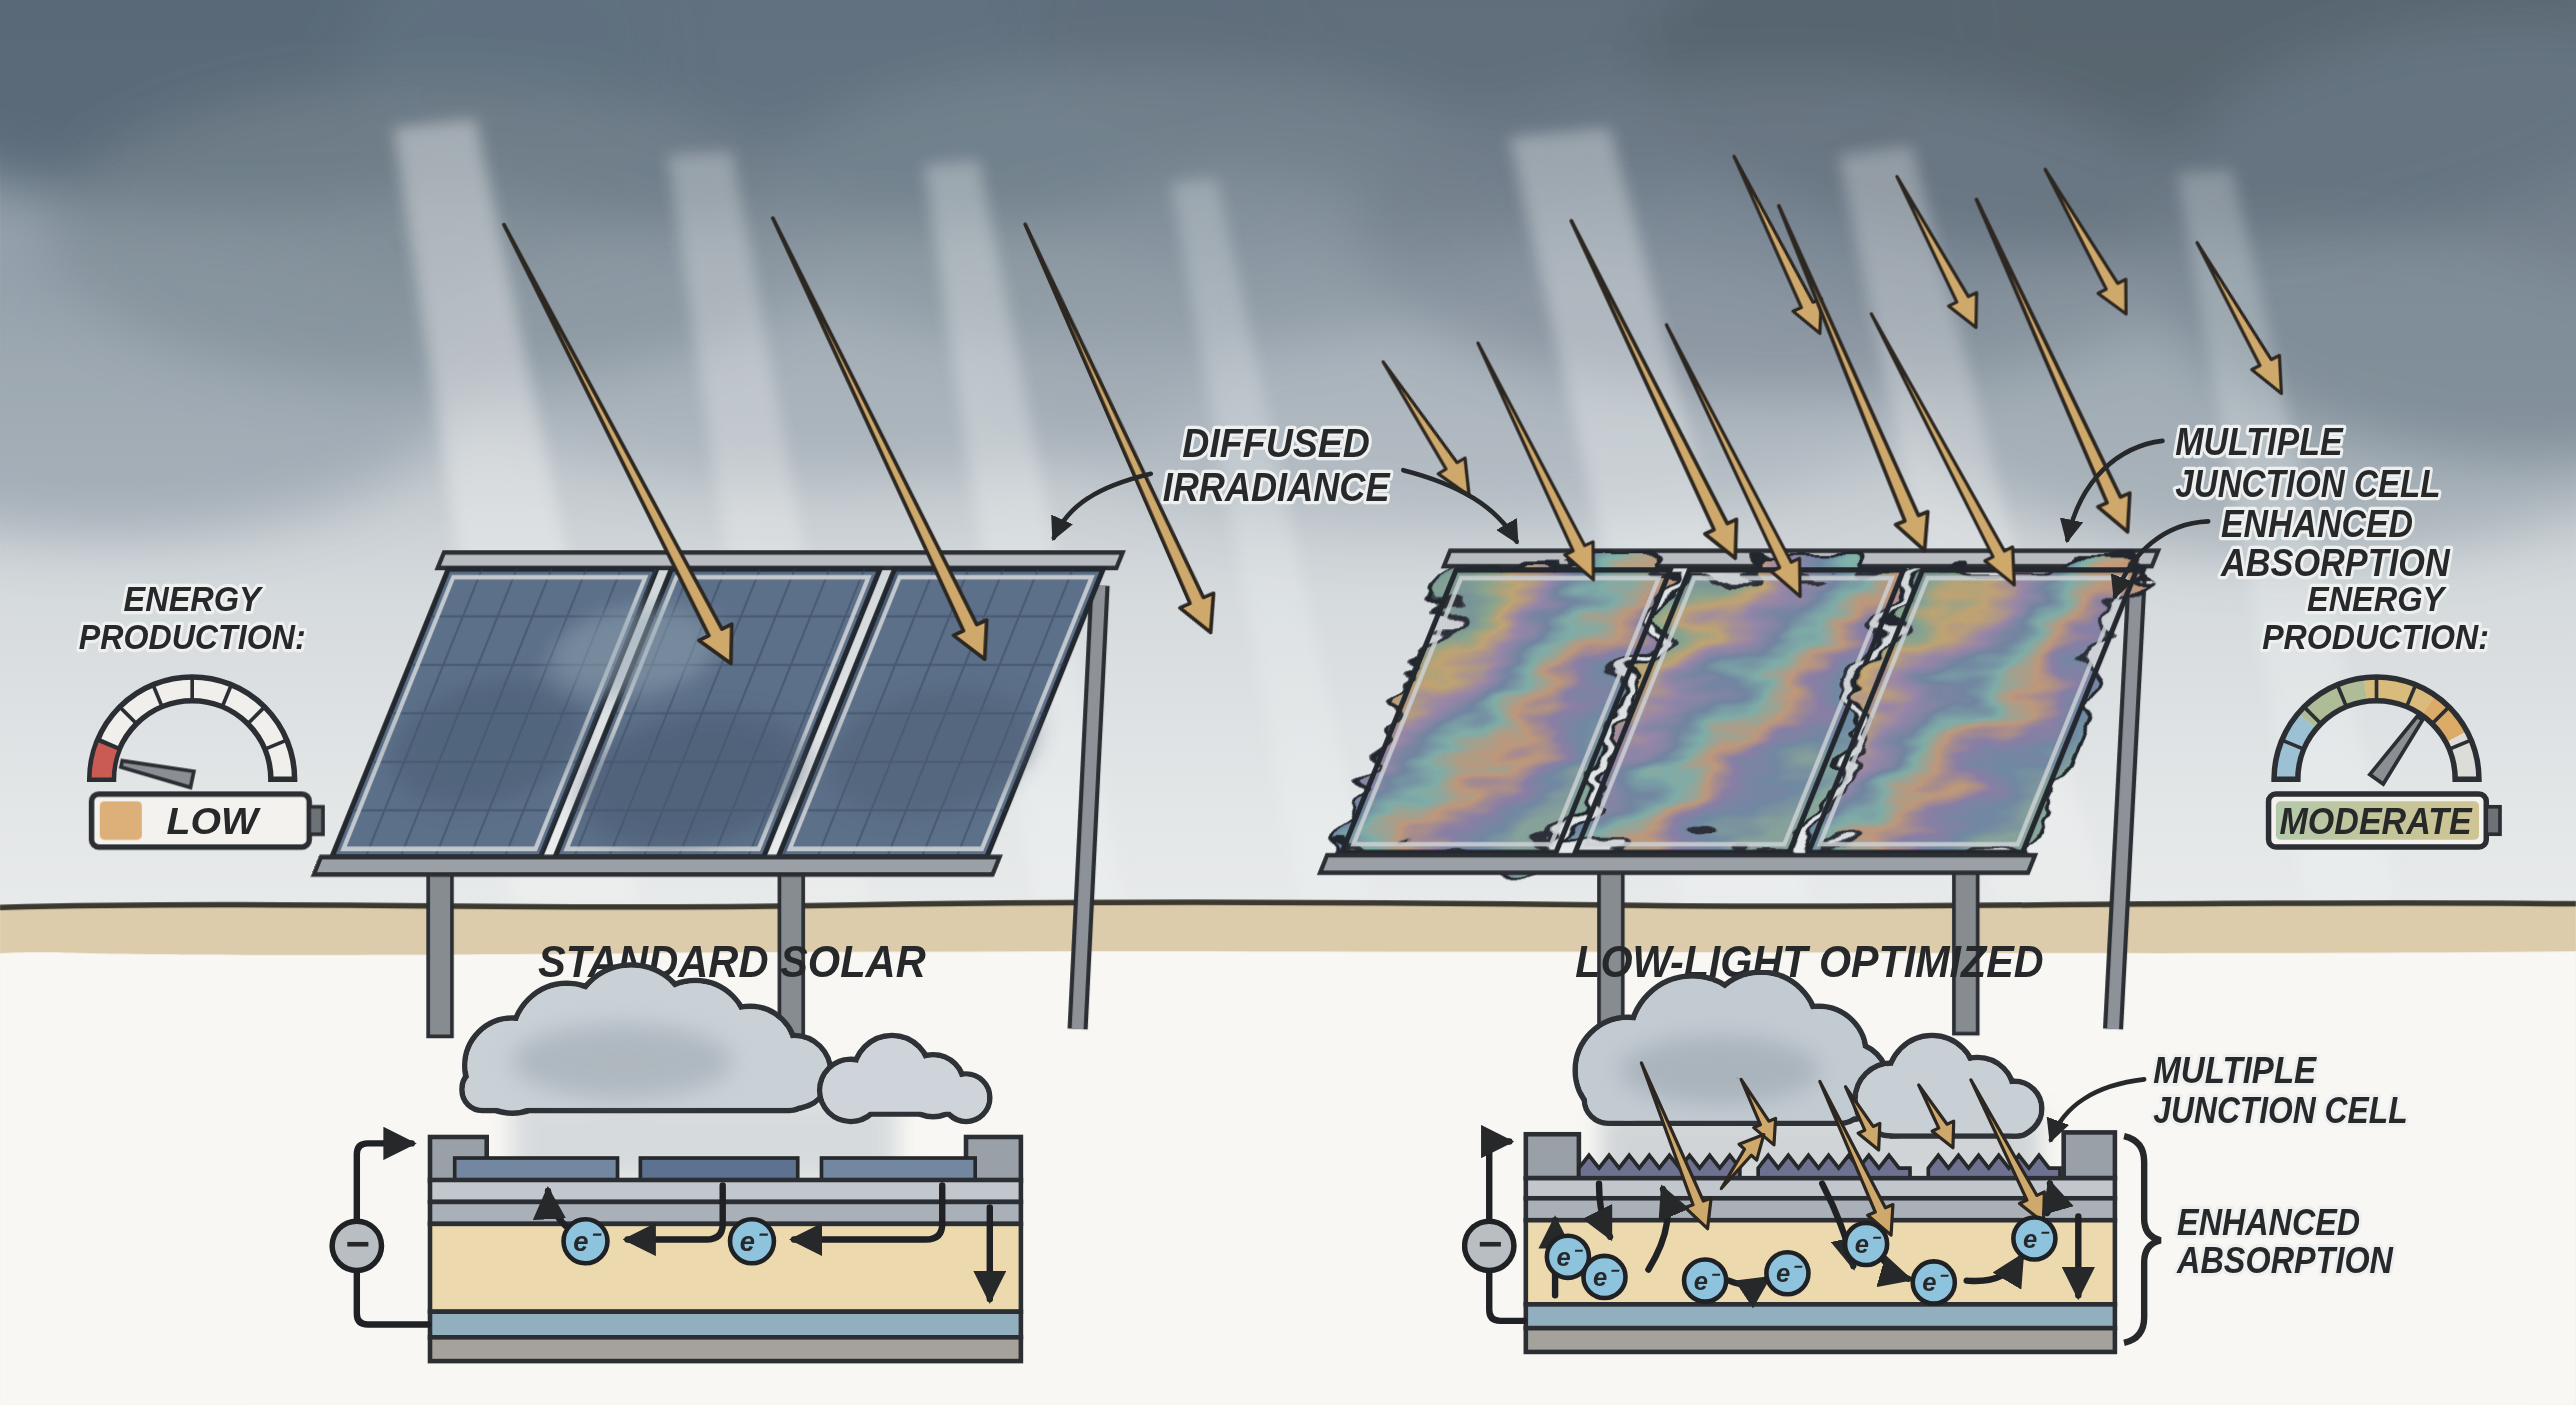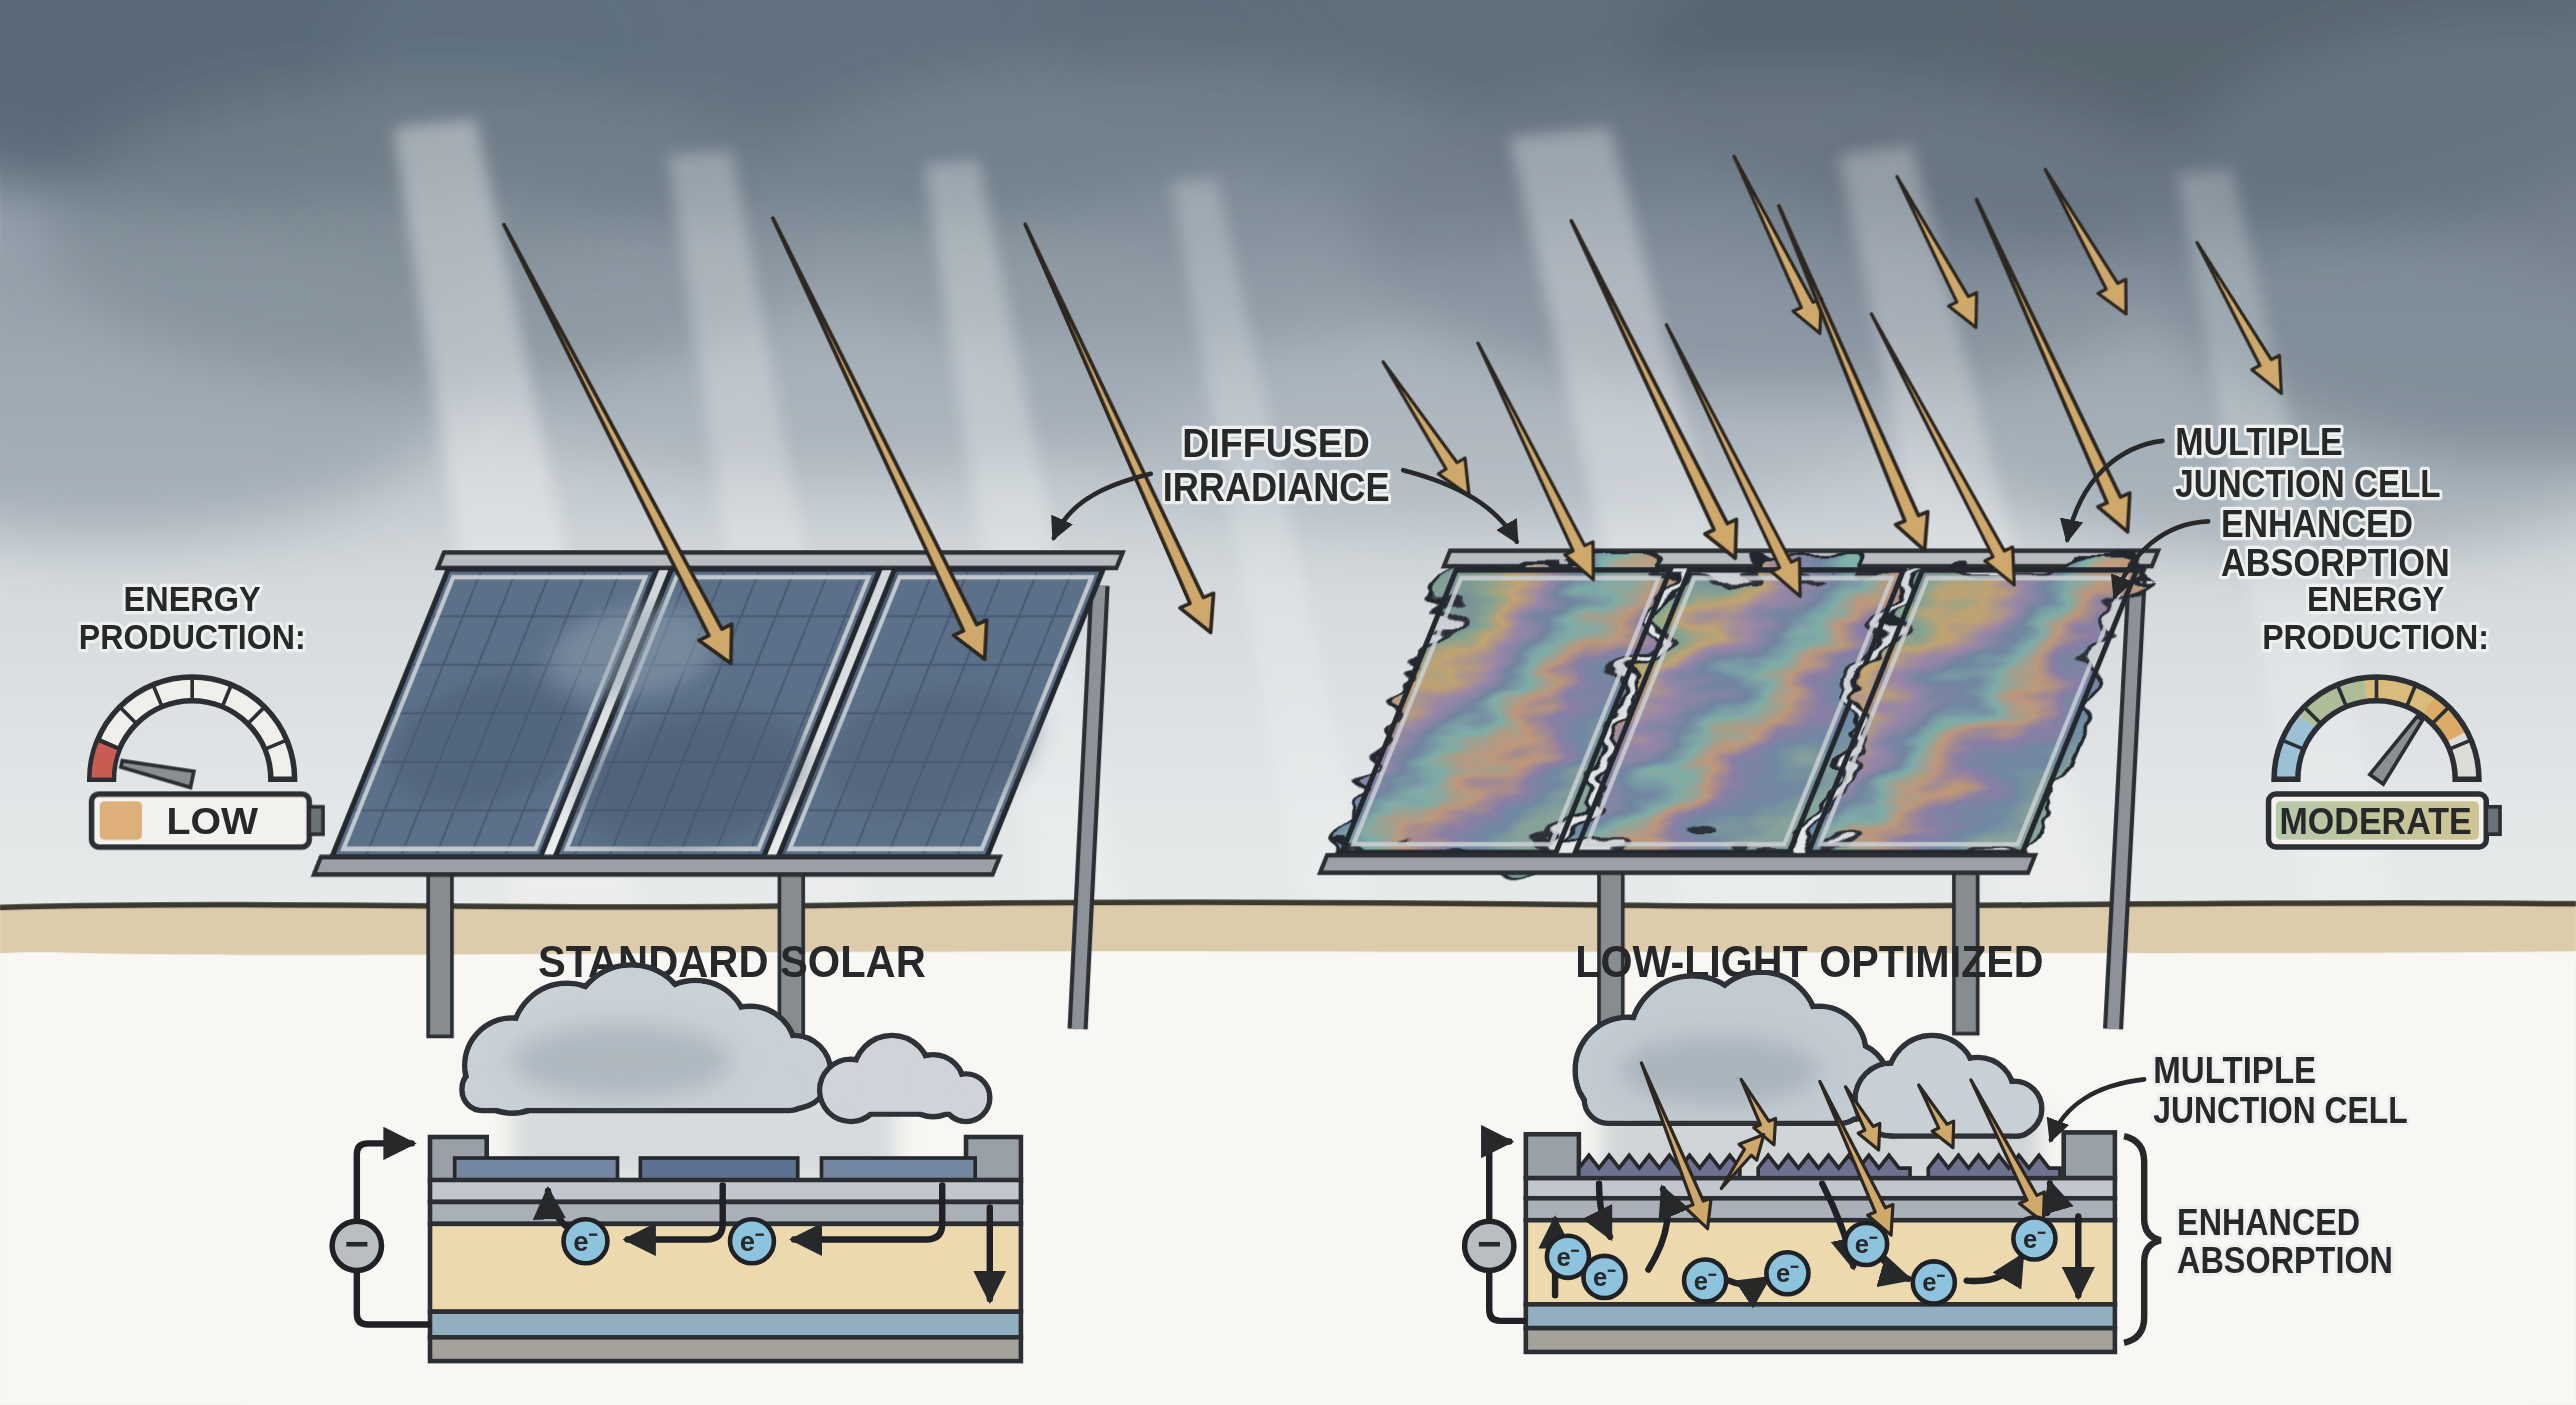--- a/index.html
+++ b/index.html
@@ -1,17 +1,17 @@
 <!DOCTYPE html>
 <html style="--ink: #26282a; --gold: #cfa86b; --gold_dark: #2c2721; --wire: #1f2125; --panel_blue: #5c7089; --panel_grid: #33415a; --frame_gray: #9aa0a6; --gauge_red: #c95b52; --gauge_blue: #9cc0d4; --gauge_green: #aebc97; --gauge_gold: #d9bc7c; --gauge_orange: #dcab68; --gauge_rest: #dcdcd8; --battery_low_fill: #dca96b; --battery_moderate_fill: #b5bd8d; --cell_tan: #ecd9ae; --cell_blue: #92afc0; --cell_gray: #a5a29b; --cell_strip: #c2c7cd; --cell_emitter: #a9b0b8; --busbar: #7487a0; --busbar_dark: #5d7191; --zigzag: #6e7290; --electron_fill: #8ec3de; --cloud_fill: #c9d0d6; --cloud_line: #2e3236; --minus_fill: #b9bec3; --ground_sand: #d8c7a3;font-size:14.6px"><head>
 <meta charset="utf-8">
 <style>
   html,body{margin:0;padding:0;background:#e8e8e8;}
   #stage{position:relative;width:2576px;height:1405px;overflow:hidden;
-         font-family:"Liberation Sans",sans-serif;}
+         font-family:"Liberation Sans",sans-serif;font-style:italic;}
   svg{display:block;}
   text{font-family:"Liberation Sans",sans-serif;font-weight:700;fill:var(--ink);}
   .lbl{paint-order:stroke;stroke:#eef0f0;stroke-width:7;stroke-linejoin:round;}
   .ink-line{stroke:var(--ink);fill:none;}
   .gold{fill:var(--gold);stroke:var(--gold_dark);stroke-width:4;stroke-linejoin:round;}
   .gold-sm{fill:var(--gold);stroke:var(--gold_dark);stroke-width:3.5;stroke-linejoin:round;}
   .wire{stroke:var(--wire);stroke-width:7;fill:none;stroke-linecap:round;}
   .thinarrow{stroke:var(--ink);stroke-width:5;fill:none;stroke-linecap:round;}
   .structure{stroke:#2b2e33;stroke-width:5;}
   .leg{fill:#878c91;stroke:#2b2e33;stroke-width:4;}

